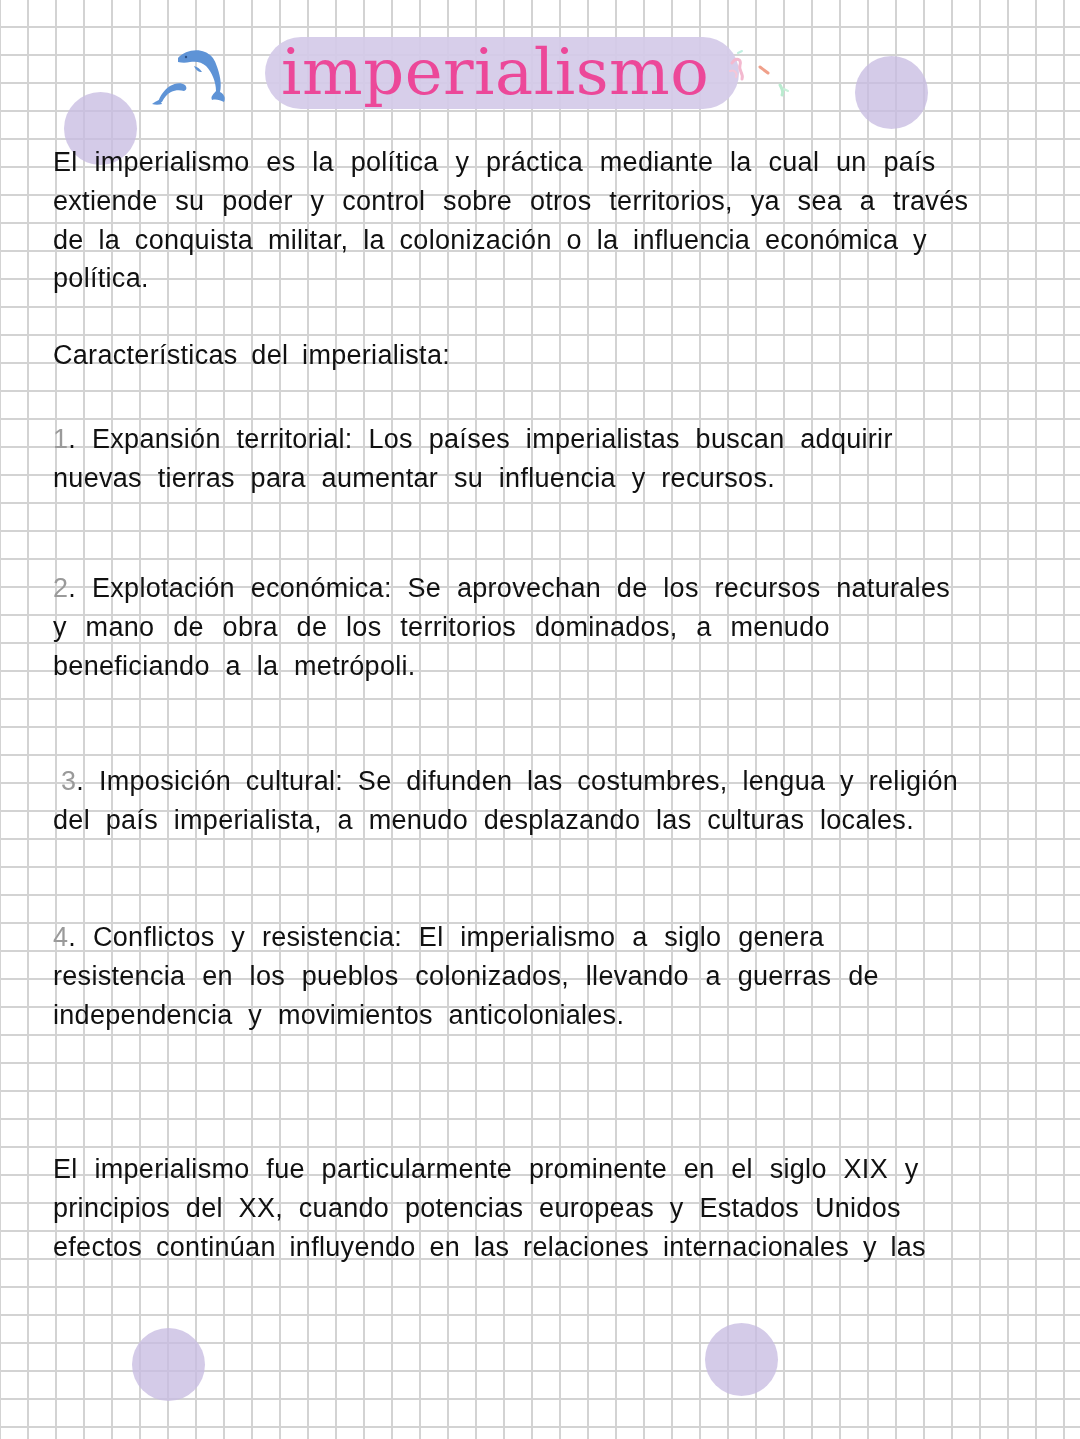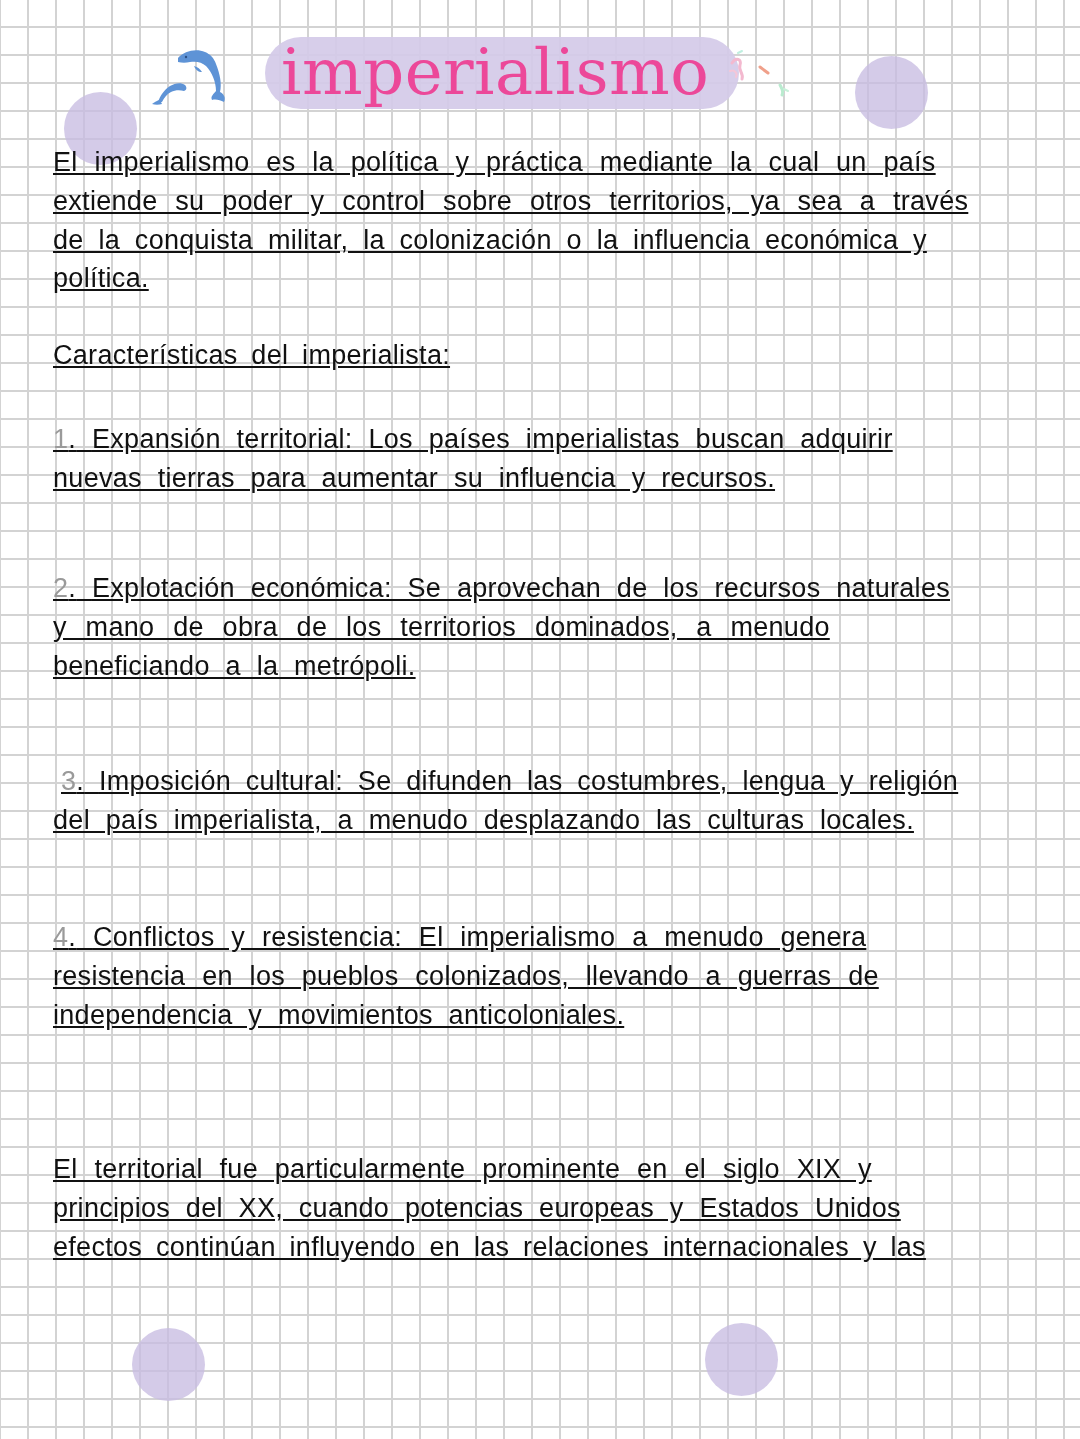--- a/index.html
+++ b/index.html
@@ -69,21 +69,20 @@
     line-height: 38.8px;
     word-spacing: 6px;
     letter-spacing: 0.3px;
     text-align: justify;
     text-align-last: left;
     margin: 0;
   }
   .line {
     display: block;
     white-space: nowrap;
-    text-decoration: underline;
   }
   .num {
     color: #9a9a9a;
   }
   .dot {
     color: #111111;
   }
 </style>
 </head>
 <body>
@@ -149,23 +148,23 @@
   <span class="line" style="word-spacing:7px;margin-left:8px;">
     <span class="num">3</span><span class="dot">.</span>
     <span>Imposición cultural: Se difunden las costumbres, lengua y religión</span>
   </span>
   <span class="line" style="word-spacing:8px;">del país imperialista, a menudo desplazando las culturas locales.</span>
 </div>
 
 <div class="text-block" style="top:918px;">
   <span class="line" style="word-spacing:9px;">
     <span class="num">4</span><span class="dot">.</span>
-    <span>Conflictos y resistencia: El imperialismo a menudo genera</span>
+    <span>Conflictos y resistencia: El imperialismo a siglo genera</span>
   </span>
   <span class="line" style="word-spacing:9px;">resistencia en los pueblos colonizados, llevando a guerras de</span>
   <span class="line" style="word-spacing:8px;">independencia y movimientos anticoloniales.</span>
 </div>
 
 <div class="text-block" style="top:1150px;">
-  <span class="line" style="word-spacing:9px;">El territorial fue particularmente prominente en el siglo XIX y</span>
+  <span class="line" style="word-spacing:9px;">El imperialismo fue particularmente prominente en el siglo XIX y</span>
   <span class="line" style="word-spacing:8px;">principios del XX, cuando potencias europeas y Estados Unidos</span>
   <span class="line" style="word-spacing:6px;">efectos continúan influyendo en las relaciones internacionales y las</span>
 </div>
 
 </body></html>

